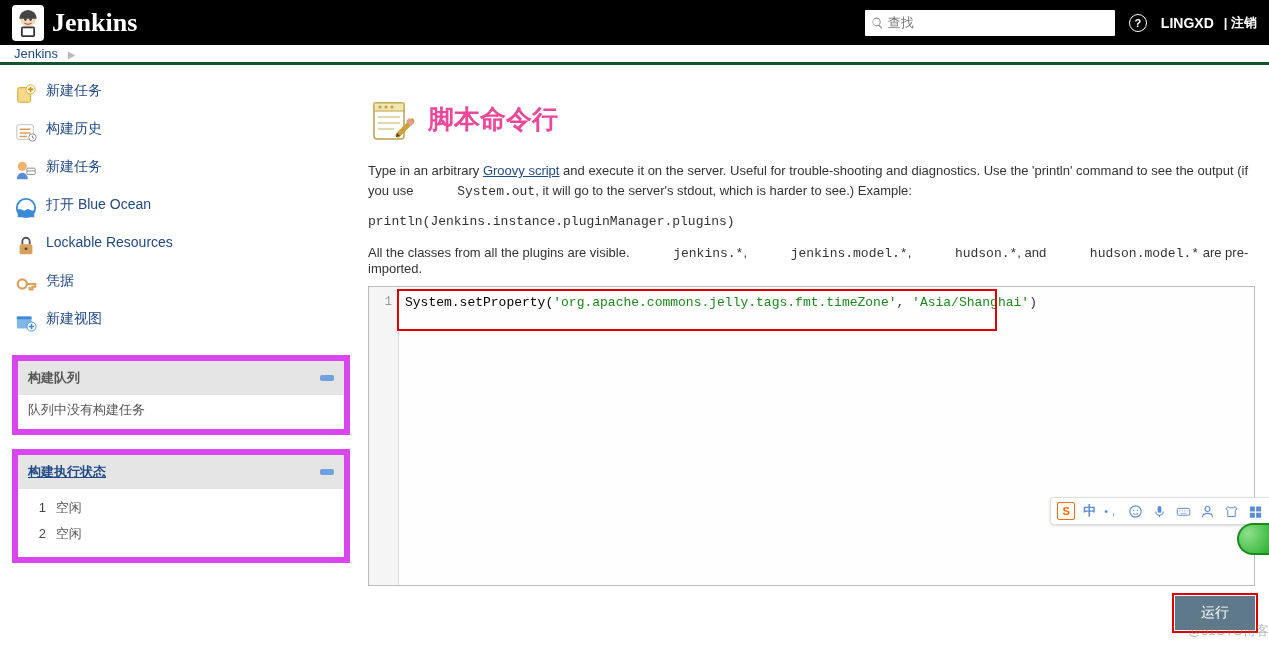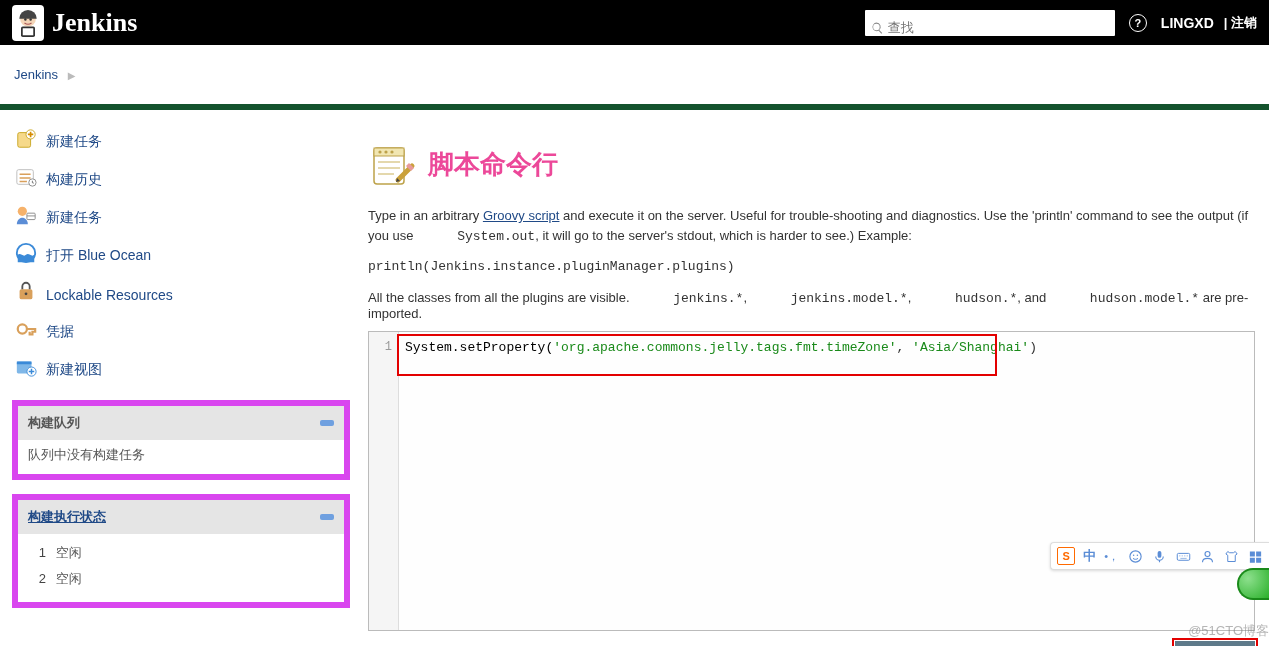--- a/index.html
+++ b/index.html
@@ -4,41 +4,41 @@
 <style>
   * { box-sizing: border-box; margin: 0; padding: 0; }
   body { font-family: Arial, Helvetica, sans-serif; font-size: 13px; color: #333; background: #fff; }
   
   
   .header { background: #000; height: 45px; display: flex; align-items: center; padding: 0 12px; color: #fff; }
   .logo-area { display: flex; align-items: center; gap: 8px; }
   .logo-img { width: 32px; height: 36px; background: #fff; border-radius: 4px; display:flex; align-items:center; justify-content:center; }
   .logo-text { font-family: Georgia, serif; font-size: 26px; font-weight: bold; }
   .header-spacer { flex: 1; }
-  .search-box { display: flex; align-items: flex-end; background: #fff; border-radius: 1px; padding: 1px 6px; width: 250px; height: 26px; }
+  .search-box { display: flex; align-items: center; background: #fff; border-radius: 1px; padding: 1px 6px; width: 250px; height: 26px; }
   .search-box input { border: none; outline: none; width: 100%; font-size: 13px; color: #555; background:transparent;}
   .search-icon-svg { width:14px; height:14px; fill:#888; margin-right:4px; }
   .header-help { margin: 0 14px; color:#fff; font-weight:bold; border:1px solid #fff; border-radius:50%; width:18px; height:18px; display:flex; align-items:center; justify-content:center; font-size:11px; cursor:pointer;}
   .header-user { font-weight: bold; font-size: 14px; margin-right: 10px; }
   .header-logout { font-weight: bold; font-size: 13px; }
   .header-logout::before { content:"| "; }
   
   
-  .breadcrumb { background: #fff; border-bottom: 6px solid #14532d; padding: 22px 14px; font-size: 13px; }
+  .breadcrumb { background: #fff; border-bottom: 3px solid #14532d; padding: 1px 14px; font-size: 13px; }
   .breadcrumb a { color: #204a87; text-decoration: none; }
   .breadcrumb .sep { color: #bbb; margin: 0 6px; font-size:10px; }
   
   
   .layout { display: flex; }
   .sidebar { width: 362px; padding: 10px 8px; }
   .main { flex: 1; padding: 10px 14px 10px 6px; position:relative; }
   
   
   .nav-list { list-style: none; }
-  .nav-item { display: flex; align-items: flex-end; padding: 7px 6px; cursor: pointer; }
+  .nav-item { display: flex; align-items: flex-start; padding: 7px 6px; cursor: pointer; }
   .nav-icon { width: 24px; height: 24px; margin-right: 8px; display:flex; align-items:center; justify-content:center; }
   .nav-label { color: #204a87; font-size: 14px; }
   
   
   .side-panel { border: 6px solid #d946ef; background: #e5e5e5; margin: 14px 4px 0 4px; }
   .side-panel-header { display: flex; justify-content: space-between; align-items: center; padding: 8px 10px; font-weight: bold; font-size: 13px; color: #555;}
   .side-panel-header.linky a { color:#204a87; text-decoration:underline; font-weight:bold;}
   .collapse-btn { color: #5b8dd6; font-weight: bold; cursor: pointer; font-size: 16px; width:14px; height:6px; background:#6fa0e0; border-radius:2px;}
   .side-panel-body { padding: 6px 10px 10px; font-size: 13px; color: #555; background:#fff;}
   .exec-row { padding: 4px 0; }

